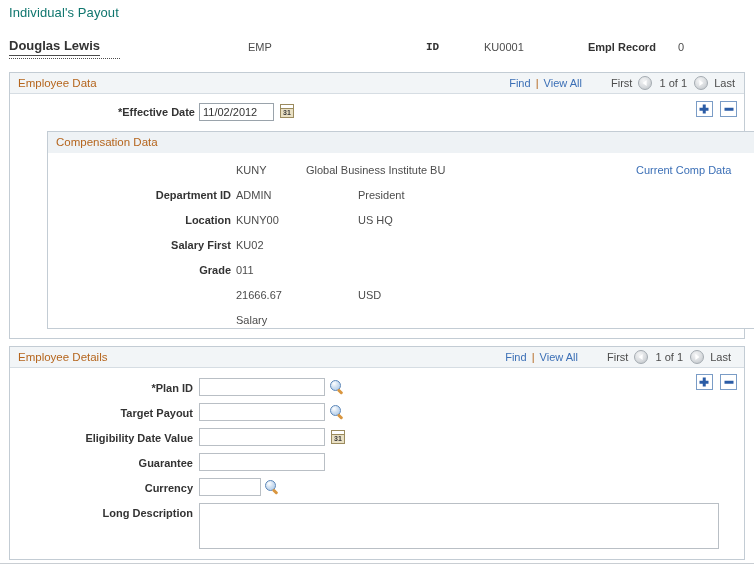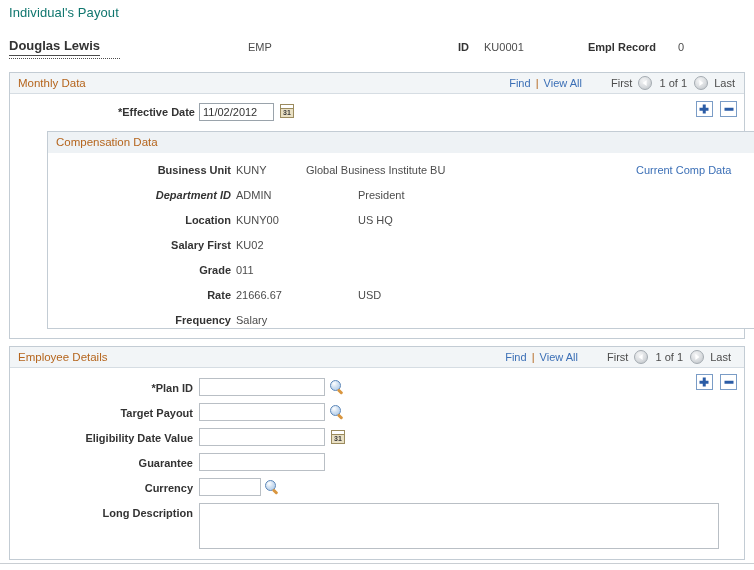--- a/index.html
+++ b/index.html
@@ -58,26 +58,27 @@
     position: absolute;
     left: 211px;
     top: 3px;
     font-size: 11px;
     color: #4c4c4c;
     white-space: nowrap;
     padding-left: 37px;
   }
   .emp-id-label {
     position: absolute;
-    left: 458px;
+    left: 426px;
     top: 3px;
     font-size: 11px;
     font-weight: bold;
     color: #333333;
     white-space: nowrap;
+    font-family: Liberation Mono, monospace;
   }
   .emp-id-value {
     position: absolute;
     left: 456px;
     top: 3px;
     font-size: 11px;
     color: #4c4c4c;
     white-space: nowrap;
     padding-left: 28px;
   }
@@ -348,21 +349,21 @@
   <div class="emp-type">EMP</div>
   <div class="emp-id-label">ID</div>
   <div class="emp-id-value">KU0001</div>
   <div class="emp-rec-label">Empl Record</div>
   <div class="emp-rec-value">0</div>
 </div>
 
 <div class="groupbox" style="left:9px; top:72px; width:736px; height:267px;">
 
   <div class="group-header">
-    <div class="group-title">Monthly Data</div>
+    <div class="group-title">Employee Data</div>
 
     <div class="nav-area" style="right:8px;">
       <span class="lnk">Find</span>
       <span class="sep">|</span>
       <span class="lnk">View All</span>
       <span style="display:inline-block; width:22px;"></span>
       <span class="nav-word">First</span>
       <span class="arrow-btn arrow-left"></span>
       <span class="count-txt">1 of 1</span>
       <span class="arrow-btn arrow-right"></span>
@@ -380,45 +381,42 @@
   <div class="cal-icon" style="left:270px; top:31px;"></div>
 
   <div class="groupbox" style="left:9px; top:58px; width:716px; height:198px;margin-left:28px;">
 
     <div class="group-header-inner">
       <div class="group-title">Compensation Data</div>
     </div>
 
     <a class="lnk" style="position:absolute; left:588px; top:32px; font-size:11px;">Current Comp Data</a>
 
-    <div class="fld-label" style="left:30px; top:32px; width:153px;">Business Unit</div>
     <div class="fld-value" style="left:188px; top:32px;">KUNY</div>
     <div class="fld-desc" style="left:258px; top:32px;">Global Business Institute BU</div>
 
-    <div class="fld-label" style="left:30px; top:57px; width:153px;font-style:italic;">Department ID</div>
+    <div class="fld-label" style="left:30px; top:57px; width:153px;">Department ID</div>
     <div class="fld-value" style="left:188px; top:57px;">ADMIN</div>
     <div class="fld-desc" style="left:310px; top:57px;">President</div>
 
     <div class="fld-label" style="left:30px; top:82px; width:153px;">Location</div>
     <div class="fld-value" style="left:188px; top:82px;">KUNY00</div>
     <div class="fld-desc" style="left:310px; top:82px;">US HQ</div>
 
     <div class="fld-label" style="left:30px; top:107px; width:153px;">Salary First</div>
     <div class="fld-value" style="left:188px; top:107px;text-align:center;">KU02</div>
     <div class="fld-desc" style="left:310px; top:107px;"></div>
 
     <div class="fld-label" style="left:30px; top:132px; width:153px;">Grade</div>
     <div class="fld-value" style="left:188px; top:132px;">011</div>
     <div class="fld-desc" style="left:310px; top:132px;"></div>
 
-    <div class="fld-label" style="left:30px; top:157px; width:153px;">Rate</div>
     <div class="fld-value" style="left:188px; top:157px;">21666.67</div>
     <div class="fld-desc" style="left:310px; top:157px;">USD</div>
 
-    <div class="fld-label" style="left:30px; top:182px; width:153px;">Frequency</div>
     <div class="fld-value" style="left:188px; top:182px;">Salary</div>
     <div class="fld-desc" style="left:310px; top:182px;"></div>
   </div>
 </div>
 
 <div class="groupbox" style="left:9px; top:346px; width:736px; height:214px;">
 
   <div class="group-header">
     <div class="group-title">Employee Details</div>
 

